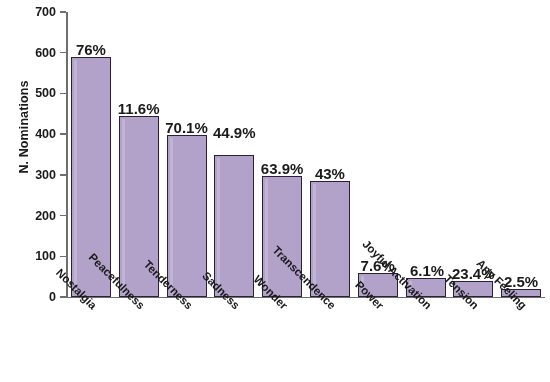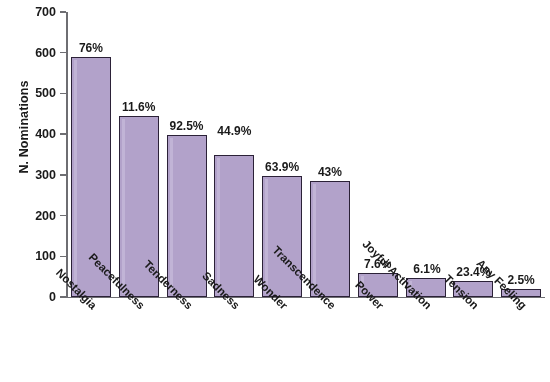--- a/index.html
+++ b/index.html
@@ -85,21 +85,21 @@
     left: 2px;
     top: 2px;
     width: 3px;
     bottom: 2px;
     background: #c6bada;
     opacity: 0.75;
   }
   .bar-value {
     position: absolute;
     text-align: center;
-    font-size: 12px;
+    font-size: 15px;
     font-weight: 700;
     color: #1a1a1a;
     white-space: nowrap;
     line-height: 1;
   }
 
   
   .cat-label {
     position: absolute;
     font-size: 11.5px;
@@ -144,21 +144,21 @@
         <div class="bar-inner-hl"></div>
       </div>
       <div class="bar-value" style="left: 55.9px; width: 70px; top: 42.1929px;">76%</div>
       <div class="bar" style="left: 118.7px; top: 115.821px; width: 40px; height: 181.179px; background: rgb(178, 162, 202); border-color: rgb(43, 33, 55);">
         <div class="bar-inner-hl"></div>
       </div>
       <div class="bar-value" style="left: 103.7px; width: 70px; top: 100.821px;">11.6%</div>
       <div class="bar" style="left: 166.5px; top: 134.55px; width: 40px; height: 162.45px; background: rgb(178, 162, 202); border-color: rgb(43, 33, 55);">
         <div class="bar-inner-hl"></div>
       </div>
-      <div class="bar-value" style="left: 151.5px; width: 70px; top: 119.55px;">92.5%</div>
+      <div class="bar-value" style="left: 151.5px; width: 70px; top: 119.55px;">70.1%</div>
       <div class="bar" style="left: 214.3px; top: 155.314px; width: 40px; height: 141.686px; background: rgb(178, 162, 202); border-color: rgb(43, 33, 55);">
         <div class="bar-inner-hl"></div>
       </div>
       <div class="bar-value" style="left: 199.3px; width: 70px; top: 125px;">44.9%</div>
       <div class="bar" style="left: 262.1px; top: 176.486px; width: 40px; height: 120.514px; background: rgb(178, 162, 202); border-color: rgb(43, 33, 55);">
         <div class="bar-inner-hl"></div>
       </div>
       <div class="bar-value" style="left: 247.1px; width: 70px; top: 161.486px;">63.9%</div>
       <div class="bar" style="left: 309.9px; top: 180.557px; width: 40px; height: 116.443px; background: rgb(178, 162, 202); border-color: rgb(43, 33, 55);">
         <div class="bar-inner-hl"></div>

